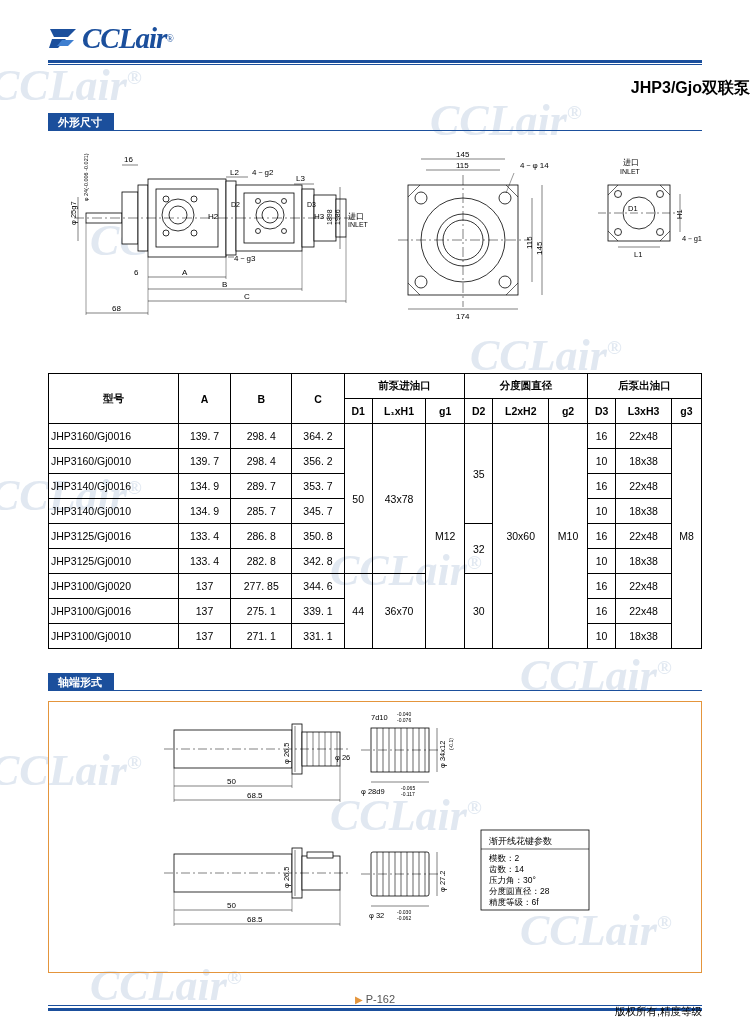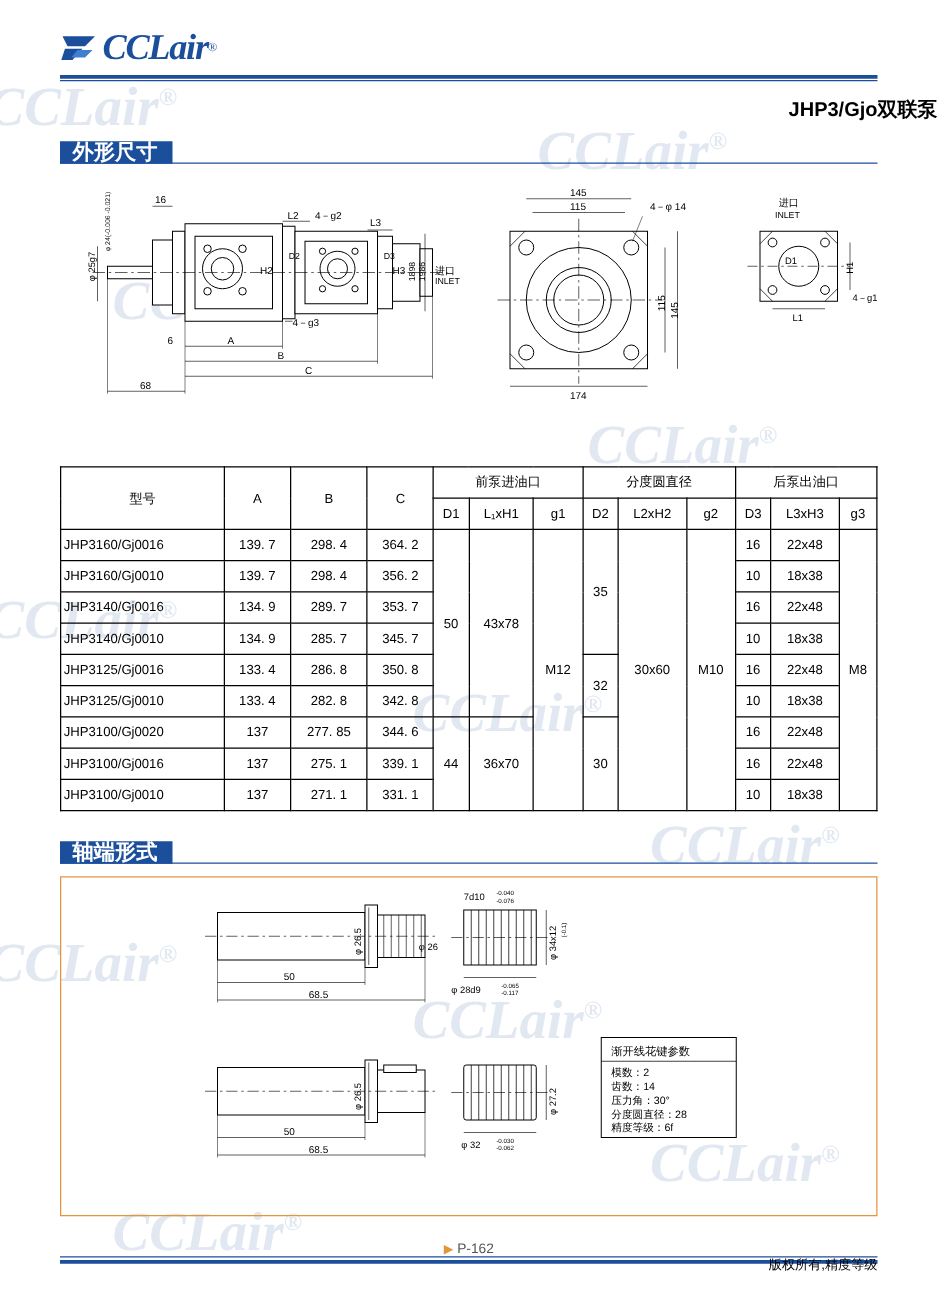--- a/index.html
+++ b/index.html
@@ -64,21 +64,21 @@
   }
 
   
   .section-bar {
     position:relative; margin:14px 48px 0 48px; height:18px;
     border-bottom:1.5px solid #1b4f9c;
     z-index:3;
   }
   .section-bar .tag {
     position:absolute; left:0; top:0;
-    background:#1b4f9c; color:#fff; font-size:17px;
+    background:#1b4f9c; color:#fff; font-size:11px;
     padding:2px 12px 2px 10px; line-height:14px;
     font-weight:bold;
   }
 
   
   .drawing {
     position:relative; margin:6px 48px 0 48px; height:230px;
     z-index:2;
   }
   .drawing svg { display:block; }
@@ -93,21 +93,21 @@
     background:transparent;
   }
   table.spec th, table.spec td {
     border:1px solid #000;
     text-align:center;
     height:25px;
     padding:0 2px;
     font-weight:normal;
     white-space:nowrap;
   }
-  table.spec th { font-weight:normal;margin-top:40px; }
+  table.spec th { font-weight:bold;margin-top:40px; }
   table.spec .model { text-align:left; }
 
   
   .shaft-box {
     margin:10px 48px 0 48px;
     border:1px solid #e4953c;
     height:272px;
     position:relative;
     z-index:2;
   }

